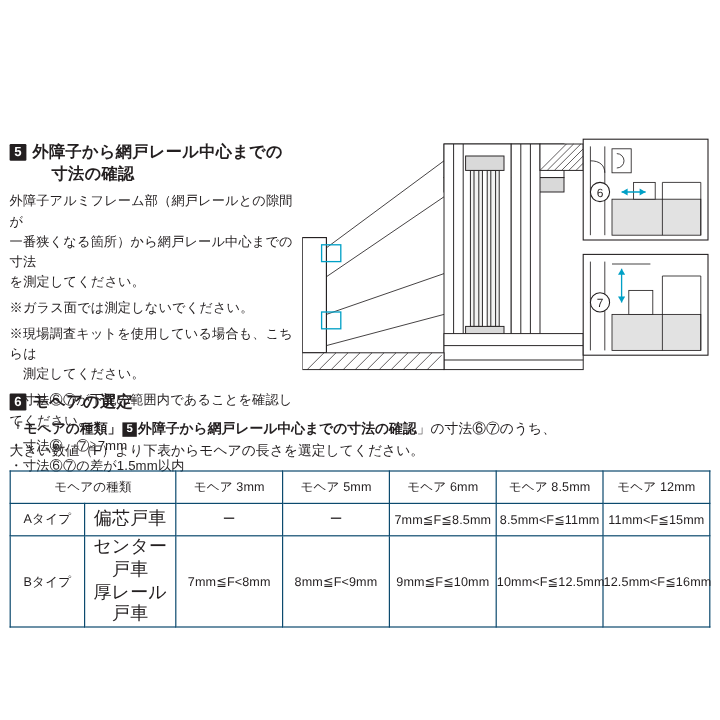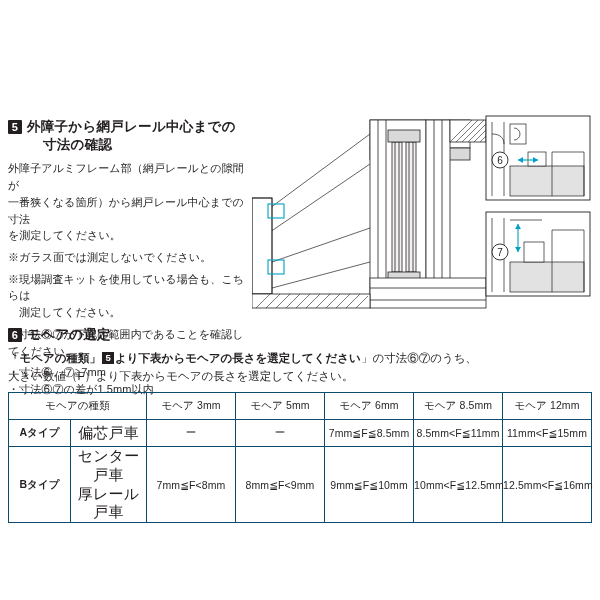--- a/index.html
+++ b/index.html
@@ -123,21 +123,21 @@
     padding: 0;
     height: 26px;
     font-weight: normal;
     letter-spacing: 0.01em;
   }
   table.moheya thead th { height: 26px; }
   table.moheya .c-type { width: 62px; }
   table.moheya .c-wheel { width: 76px; }
   table.moheya .c-val { width: auto; }
   table.moheya td.type {
-    font-weight: bold;
+    font-weight: normal;
   }
   table.moheya td.wheel {
     font-size: 15px;
     line-height: 1.25;
   }
   table.moheya td.wheel span { display: block; }
   table.moheya tbody tr.b td { height: 32px; }
 
   
   .illu {
@@ -289,21 +289,21 @@
     </svg>
   </div>
 
   <div class="sec6">
     <div class="sec-head head">
       <span class="num-badge">6</span>
       <span class="t">モヘアの選定</span>
     </div>
     <div class="lead">
       <div>
-        <b>「モヘアの種類」</b><span class="mini-badge">5</span><b>より下表からモヘアの長さを選定してください</b><span>」の寸法⑥⑦のうち、</span>
+        <b>「モヘアの種類」</b><span class="mini-badge">5</span><b>外障子から網戸レール中心までの寸法の確認</b><span>」の寸法⑥⑦のうち、</span>
       </div>
       <div>大きい数値（F）より下表からモヘアの長さを選定してください。</div>
     </div>
   </div>
 
   <table class="moheya">
     <colgroup>
       <col class="c-type">
         <col class="c-wheel">
       <col class="c-val">

